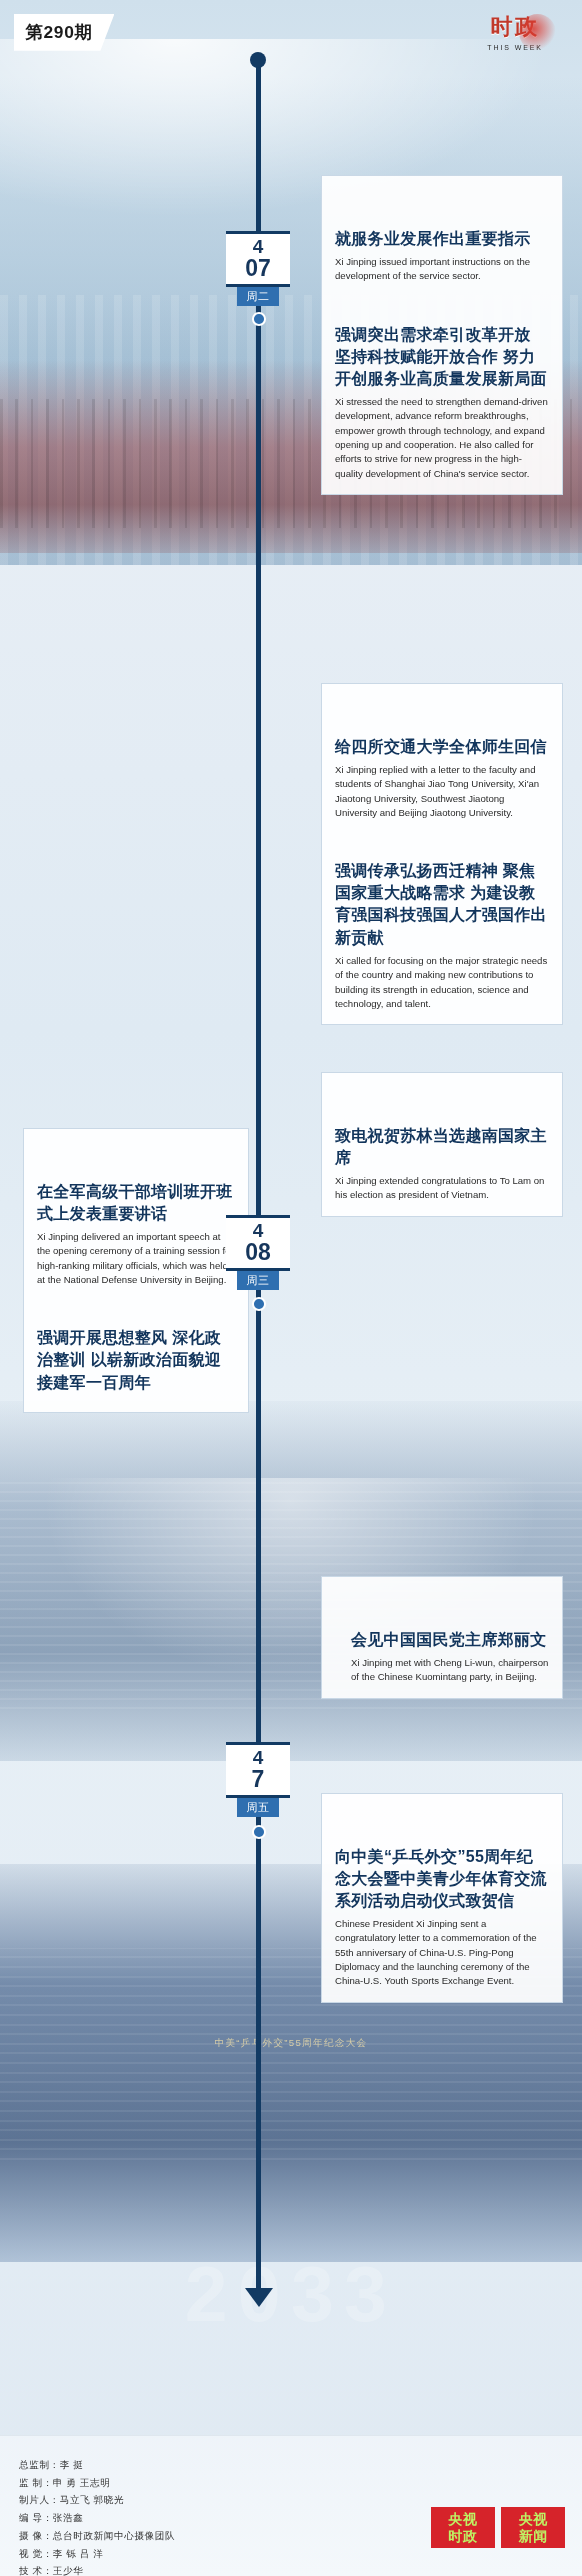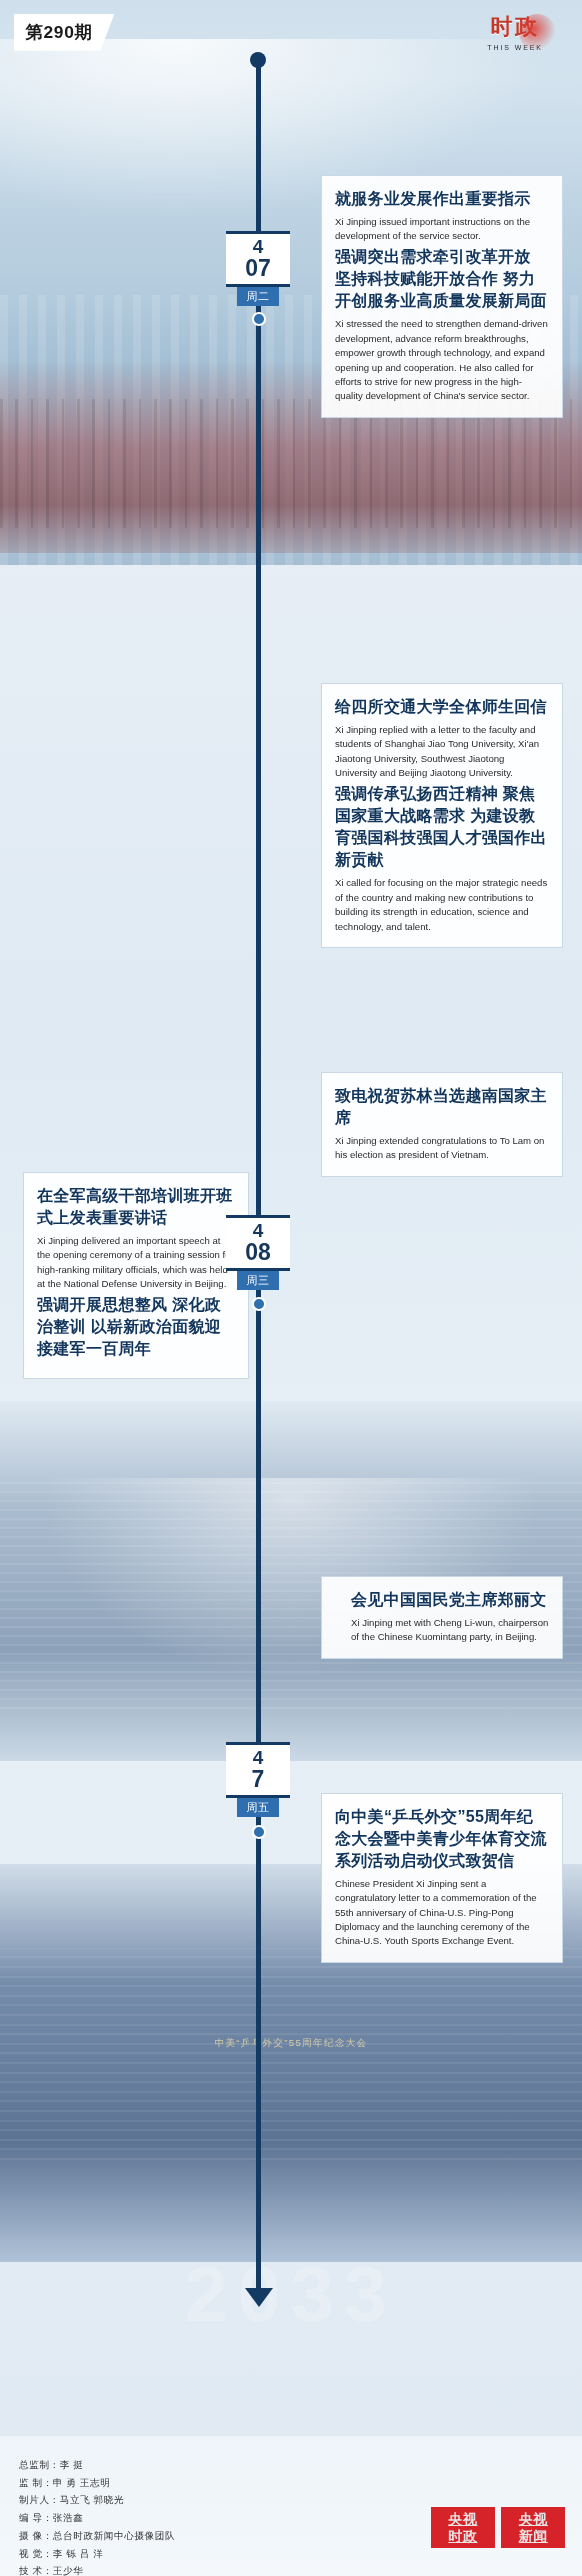--- a/index.html
+++ b/index.html
@@ -153,39 +153,39 @@
   .card.left  { left: 23px;  width: 226px; }
 
   .card h3 {
     font-size: 16px; line-height: 1.38; color: #12355c; font-weight: bold;
     letter-spacing: 0.3px; margin-bottom: 5.1px;
   }
   .card p.en {
     font-size: 9.6px; line-height: 1.5; color: #2a2a2a; margin-bottom: 10.3px;
   }
   .card p.en:last-child { margin-bottom: 0; }
-  .card .blk { margin-bottom: 2.6px; }
+  .card .blk { margin-bottom: 2.6px; margin-top: 40px; }
   .card .blk:last-child { margin-bottom: 0; }
 
   
   .footer {
     position: absolute; left: 0; bottom: 0; width: 582px; height: 141px;
     background: linear-gradient(180deg, rgba(240,245,250,0.9), #f4f8fb);
     border-top: 0.6px solid #dfe7ee;
   }
   .credits {
     position: absolute; left: 19px; top: 20px;
     font-size: 9.6px; line-height: 1.85; color: #333;
     letter-spacing: 0.6px;
   }
   .logos { position: absolute; right: 16.7px; top: 71px; display: flex; gap: 6.4px; }
   .logo-box {
-    background:#d6232a; color:#e5e5e5; width: 64px; height: 41px;
+    background:#d6232a; color:#bef264; width: 64px; height: 41px;
     display:flex; flex-direction:column; align-items:center; justify-content:center;
-    line-height:1.15; font-size: 14px; font-weight: bold; letter-spacing:0.6px;text-decoration:underline;
+    line-height:1.15; font-size: 14px; font-weight: bold; letter-spacing:0.6px;
   }
   .logo-box .l2 { font-size: 14px; }
 </style>
 </head>
 <body>
 
 <div class="page">
 
   <div class="band band-city"></div>
   <div class="sky-glow"></div>
@@ -254,21 +254,21 @@
     </div>
   </div>
 
   <div class="card right" style="top:1072px;">
     <div class="blk">
       <h3>致电祝贺苏林当选越南国家主席</h3>
       <p class="en">Xi Jinping extended congratulations to To Lam on his election as president of Vietnam.</p>
     </div>
   </div>
 
-  <div class="card left" style="top:1172px;">
+  <div class="card left" style="top:1128px;">
     <div class="blk">
       <h3>在全军高级干部培训班开班式上发表重要讲话</h3>
       <p class="en">Xi Jinping delivered an important speech at the opening ceremony of a training session for high-ranking military officials, which was held at the National Defense University in Beijing.</p>
     </div>
     <div class="blk">
       <h3>强调开展思想整风 深化政治整训 以崭新政治面貌迎接建军一百周年</h3>
     </div>
   </div>
 
   <div class="card right" style="top:1576px;padding-left:29px;">

